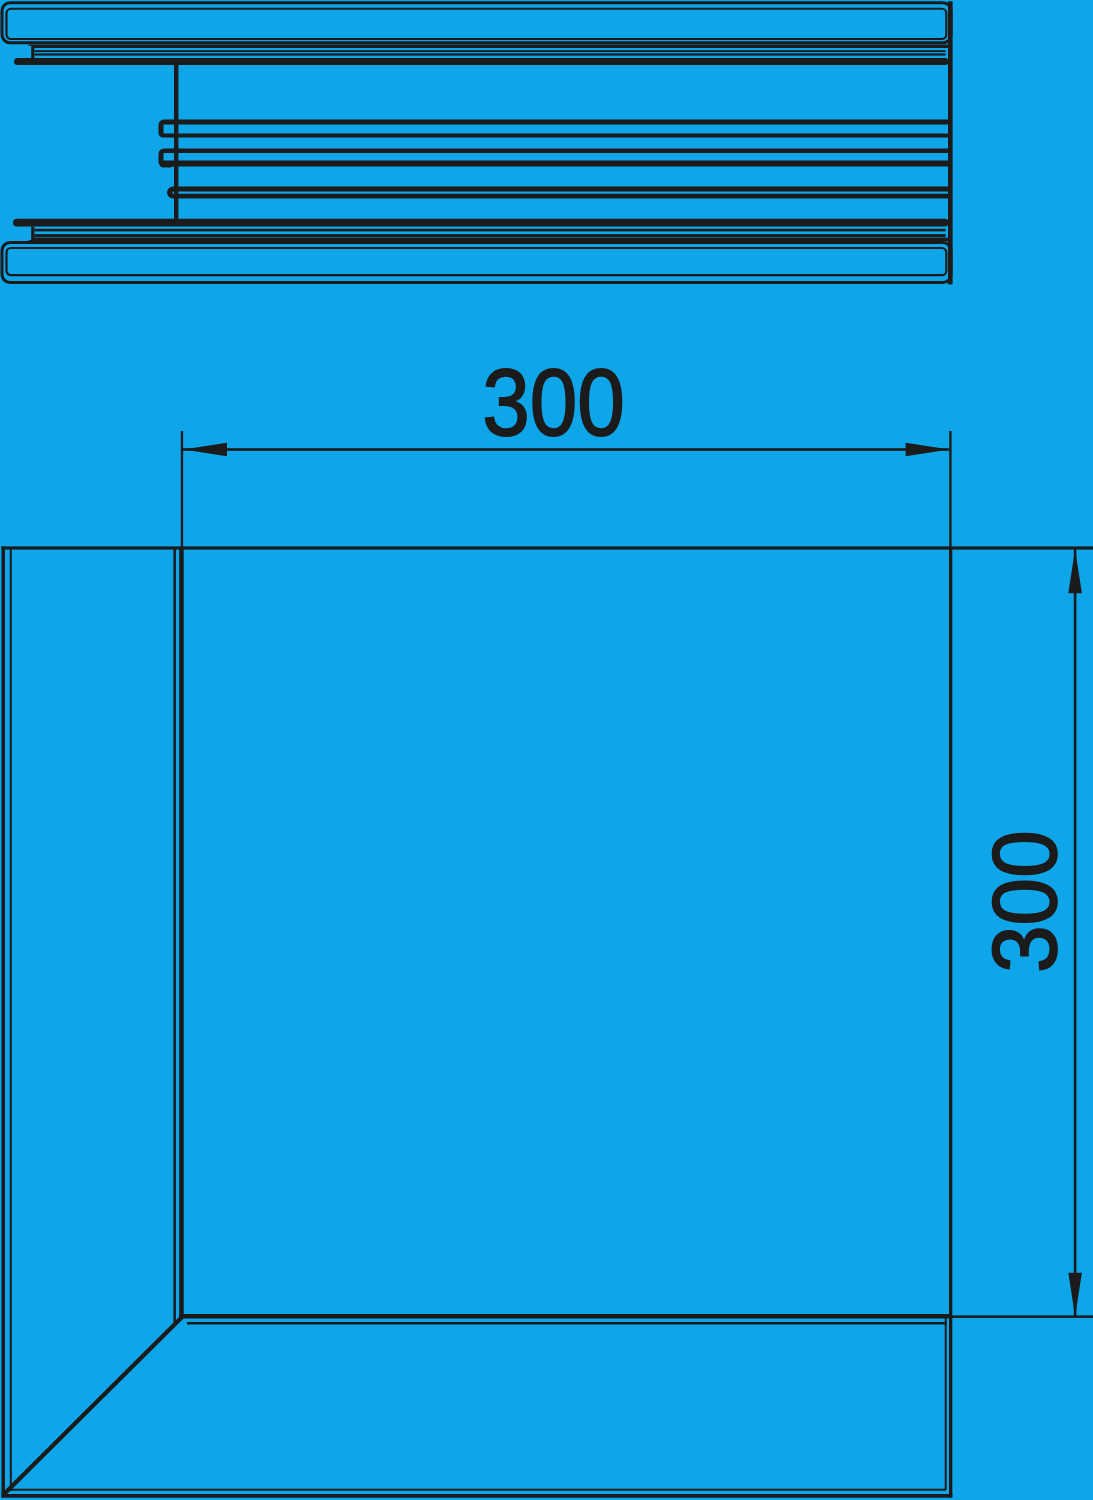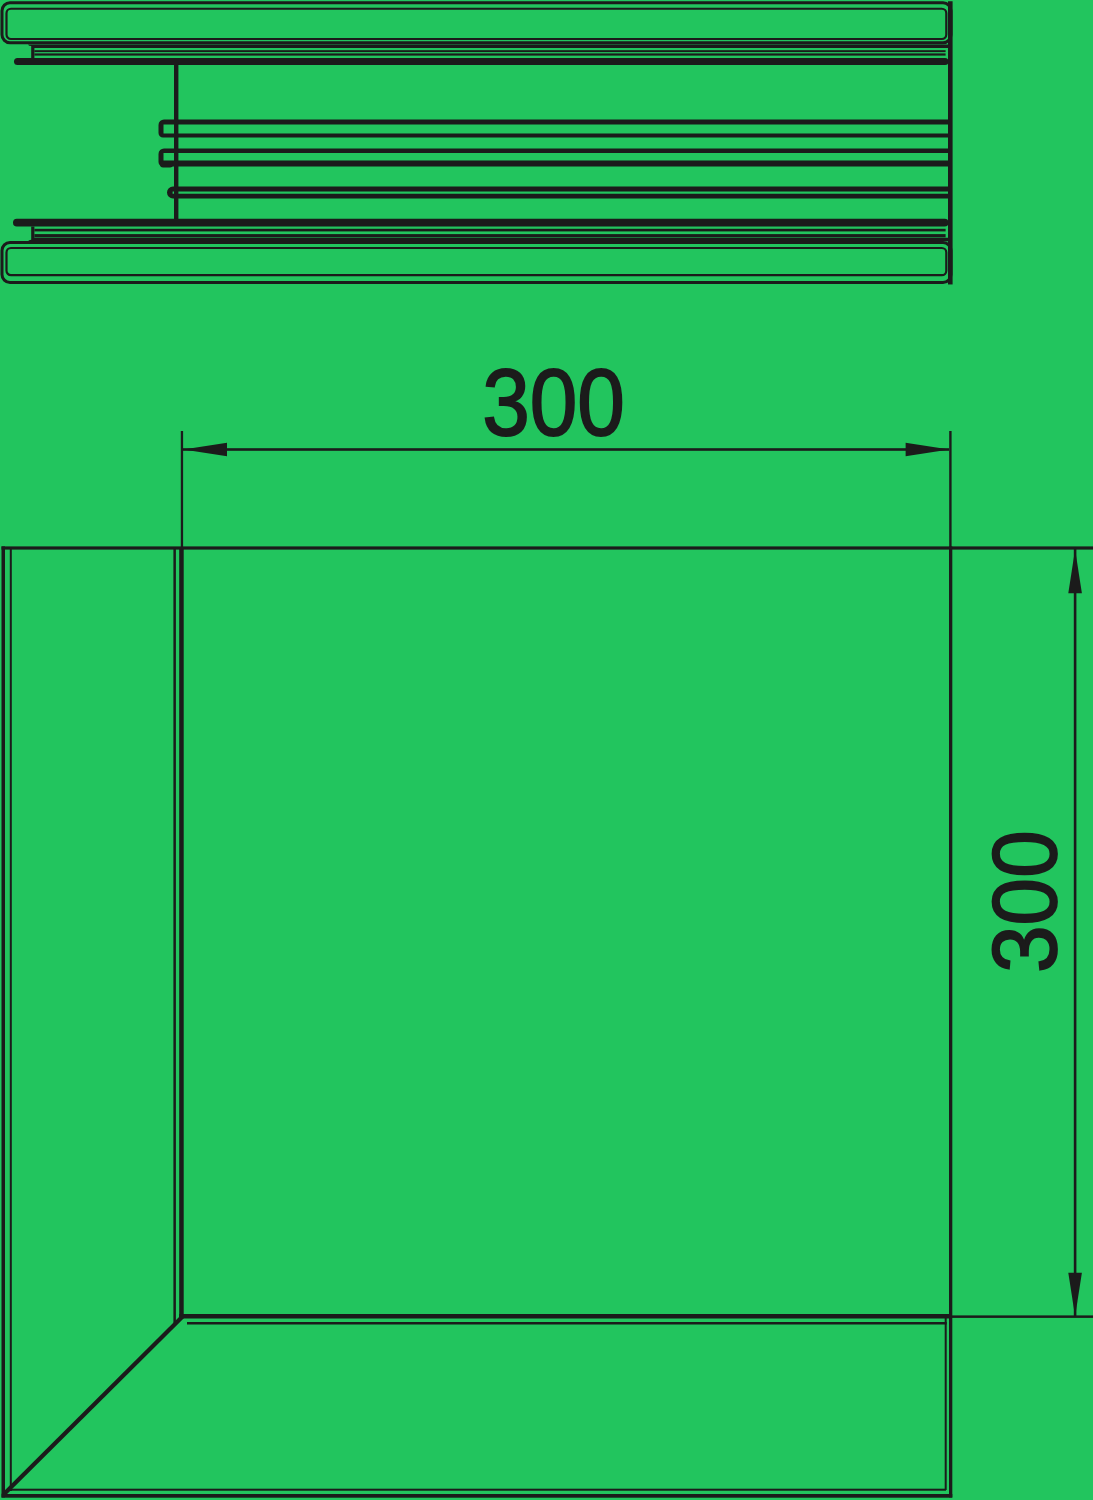--- a/index.html
+++ b/index.html
@@ -1,16 +1,16 @@
 <!DOCTYPE html>
 <html><head>
 <meta charset="utf-8">
 <style>
   html,body{margin:0;padding:0;background:#ffffff;}
-  #page{position:relative;width:1093px;height:1500px;background:#22c55e;overflow:hidden;}
+  #page{position:relative;width:1093px;height:1500px;background:#0ea5e9;overflow:hidden;}
   svg{display:block;}
   text{font-family:"Liberation Sans", sans-serif;fill:#1b1b1b;}
 </style>
 </head>
 <body>
 
 <div id="page">
 <svg width="1093" height="1500" viewBox="0 0 1093 1500" xmlns="http://www.w3.org/2000/svg">
   <g fill="#1b1b1b" stroke="none">
 

